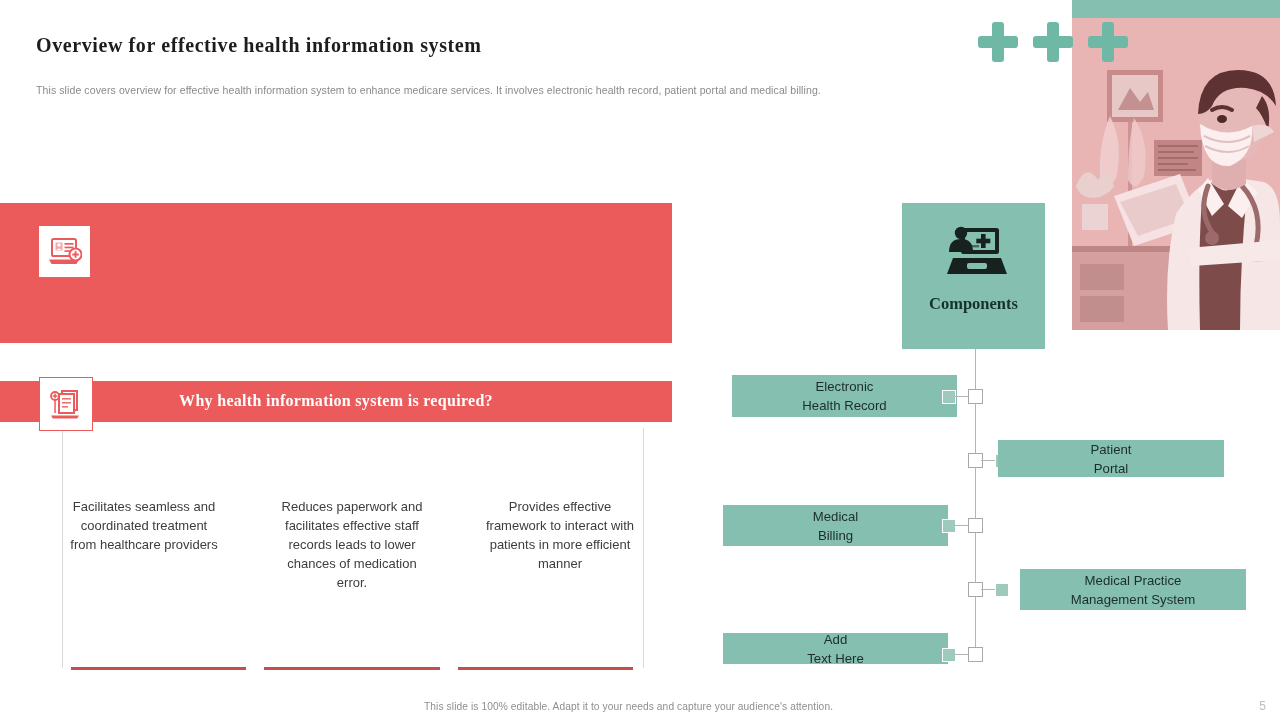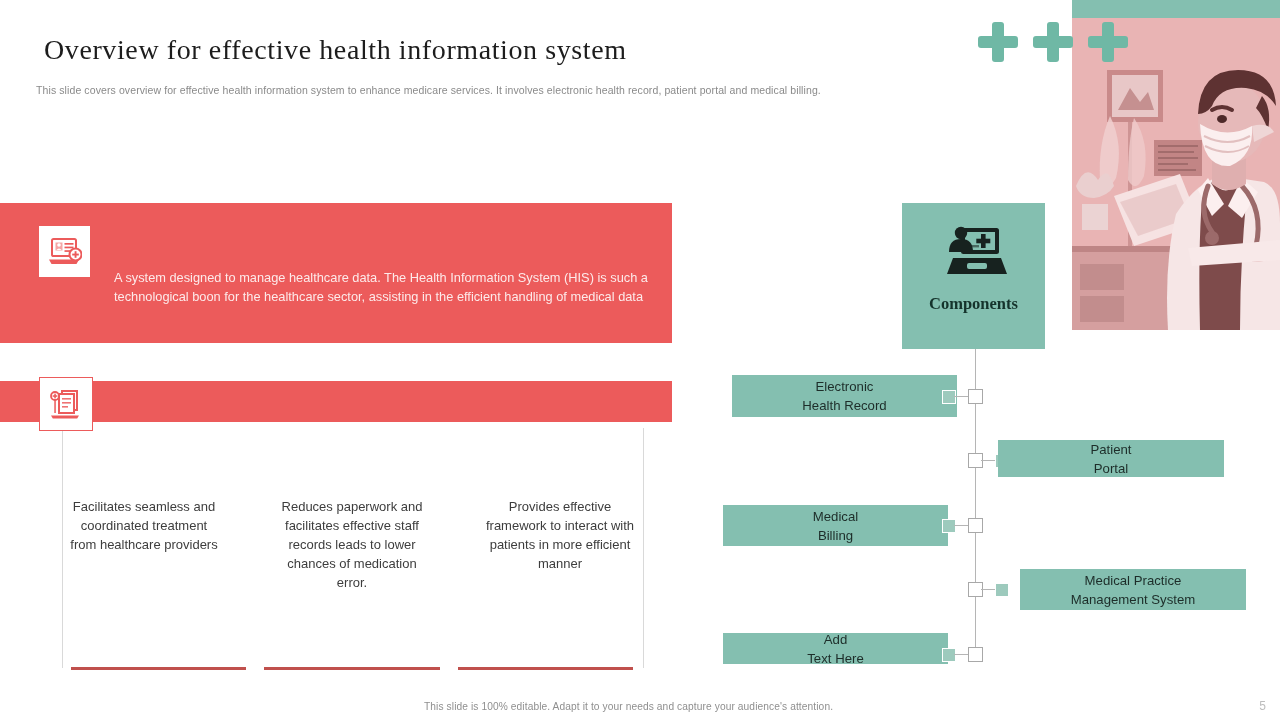--- a/index.html
+++ b/index.html
@@ -28,23 +28,23 @@
   .plus-row{position:absolute;top:22px;left:978px;display:flex;gap:15px;z-index:6;}
   .plus{position:relative;width:40px;height:40px;}
   .plus:before,.plus:after{
     content:"";position:absolute;background:#6FB8A5;border-radius:3px;
   }
   .plus:before{left:14px;top:0;width:12px;height:40px;}
   .plus:after{top:14px;left:0;width:40px;height:12px;}
 
   
   .title{
-    position:absolute;left:44px;top:34px;
+    position:absolute;left:36px;top:34px;
     font-family:"Liberation Serif", serif;
-    font-size:28px;color:#1d1d1d;letter-spacing:.6px;white-space:nowrap;
+    font-size:20px;color:#1d1d1d;letter-spacing:.6px;white-space:nowrap;font-weight:bold;
   }
   .subtitle{
     position:absolute;left:36px;top:84px;
     font-size:10.5px;color:#8a8a8a;white-space:nowrap;letter-spacing:.1px;
   }
 
   
   .about-box{
     position:absolute;left:0;top:203px;width:672px;height:140px;
     background:#EC5B5B;
@@ -240,23 +240,23 @@
           <rect x="16.5" y="13.2" width="6" height="1.7"></rect>
         </g>
       <path d="M1 22.5 h30 l-2.5 4.5 h-25 Z" fill="#EC5B5B"></path>
       <circle cx="27.5" cy="17.5" r="6" fill="#fff" stroke="#EC5B5B" stroke-width="2"></circle>
       <g fill="#EC5B5B">
           <rect x="26.6" y="14.2" width="1.9" height="6.6"></rect>
           <rect x="24.2" y="16.6" width="6.6" height="1.9"></rect>
         </g>
     </svg>
   </div>
-  <div class="about-body">A system designed to manage healthcare data. The Health Information System (HIS) is such a technological boon for the healthcare sector, assisting in the efficient handling of medical data</div>
 
   <div class="why-bar"></div>
+  <div class="why-title">Why health information system is required?</div>
   <div class="why-icon">
     <svg width="32" height="32" viewBox="0 0 32 32">
       <rect x="12" y="3" width="15" height="19" fill="none" stroke="#EC5B5B" stroke-width="2"></rect>
       <rect x="9" y="6" width="15" height="19" fill="#fff" stroke="#EC5B5B" stroke-width="2"></rect>
       <g fill="#EC5B5B" opacity=".85">
         <rect x="12" y="10" width="9" height="1.6"></rect>
           <rect x="12" y="14" width="9" height="1.6"></rect>
           <rect x="12" y="18" width="6" height="1.6"></rect>
       </g>
       <circle cx="5" cy="8" r="4" fill="#fff" stroke="#EC5B5B" stroke-width="1.8"></circle>

